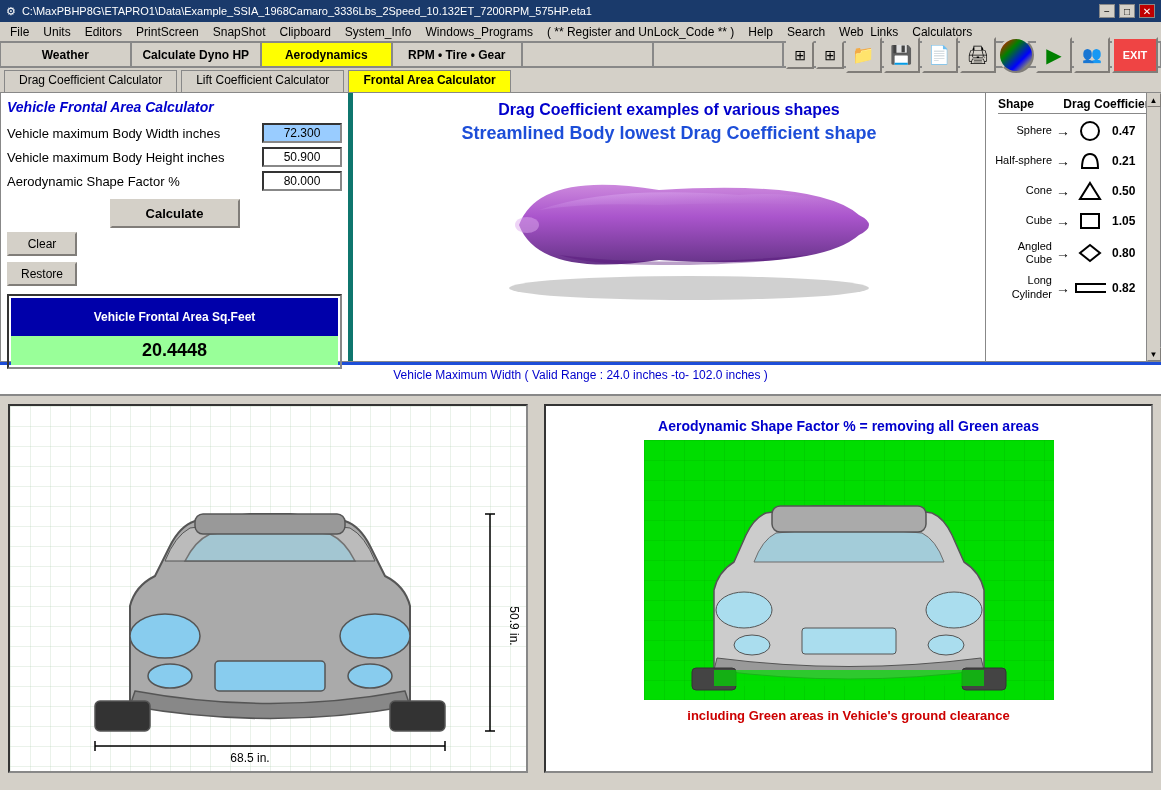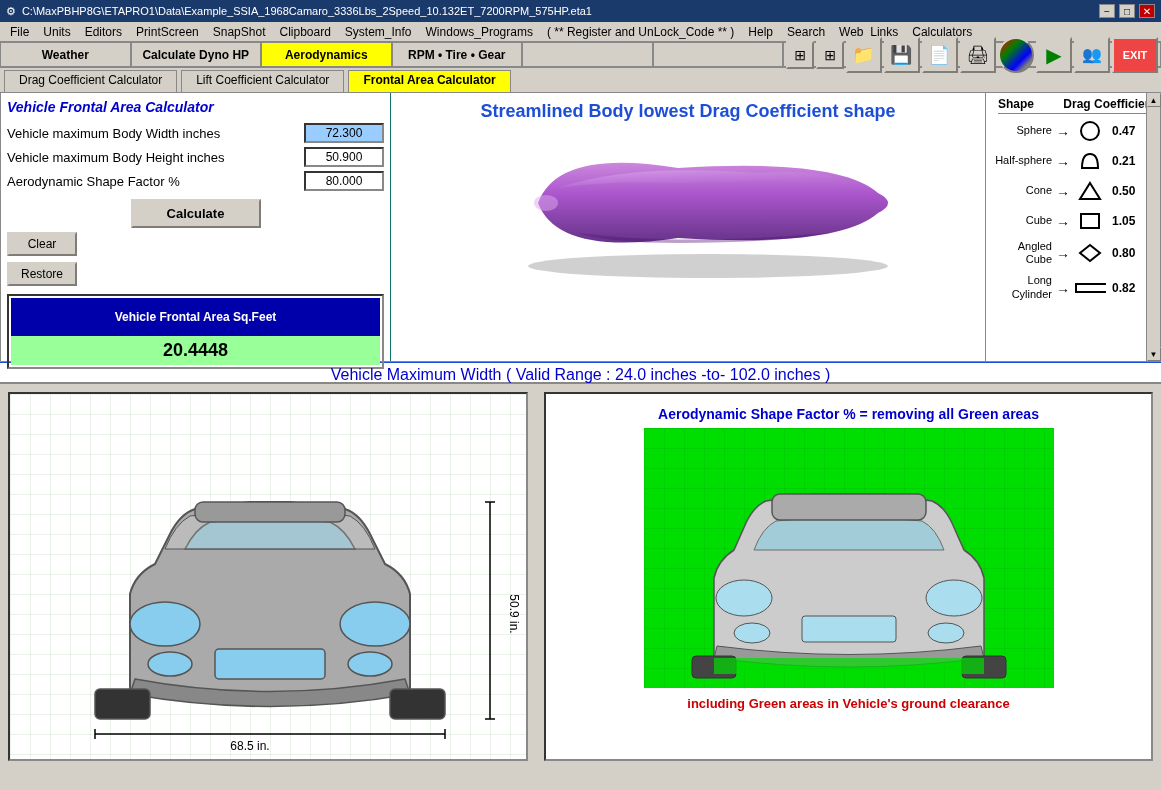--- a/index.html
+++ b/index.html
@@ -104,23 +104,23 @@
     #main-content {
       display: flex;
       height: 270px;
       background: white;
       border: 1px solid #888;
       margin: 0;
     }
 
     
     #left-panel {
-      width: 390px;
+      width: 352px;
       padding: 6px;
-      border-right: 1px solid #0f766e;
+      border-right: 5px solid #0f766e;
       background: white;
     }
     .panel-title {
       color: #0000cc;
       font-style: italic;
       font-weight: bold;
       font-size: 14px;
       margin-bottom: 8px;
     }
     .input-row {
@@ -257,27 +257,27 @@
     }
     .scroll-arrow {
       width: 14px; height: 14px; background: #d4d0c8;
       border: 1px outset #d4d0c8; display: flex; align-items: center; justify-content: center;
       font-size: 8px; cursor: pointer;
     }
 
     
     #statusbar {
       background: white;
-      border-top: 1px solid #1d4ed8;
+      border-top: 3px solid #1d4ed8;
       border-bottom: 2px solid #888;
       padding: 3px 8px;
-      font-size: 16px;
+      font-size: 12px;
       color: #0000cc;
       text-align: center;
-      height: 22px;
+      height: 34px;
     }
 
     
     #bottom-section {
       display: flex;
       height: 385px;
       background: #d4d0c8;
       padding: 8px;
       gap: 16px;
     }
@@ -425,20 +425,21 @@
       <button class="small-btn">Restore</button>
     </div>
 
     <div class="result-box">
       <div class="result-title">Vehicle  Frontal  Area  Sq.Feet</div>
       <div class="result-value">20.4448</div>
     </div>
   </div>
 
   <div id="center-panel">
+    <div class="drag-title1">Drag Coefficient examples of various shapes</div>
     <div class="drag-title2">Streamlined Body lowest Drag Coefficient shape</div>
 
     <div id="streamline-area">
       <svg width="420" height="150" viewBox="0 0 420 150">
 
         <ellipse cx="230" cy="138" rx="180" ry="12" fill="rgba(100,100,100,0.3)"></ellipse>
 
         <defs>
           <linearGradient id="bodyGrad" x1="0%" y1="0%" x2="0%" y2="100%">
             <stop offset="0%" style="stop-color:#cc88dd;stop-opacity:1"></stop>

